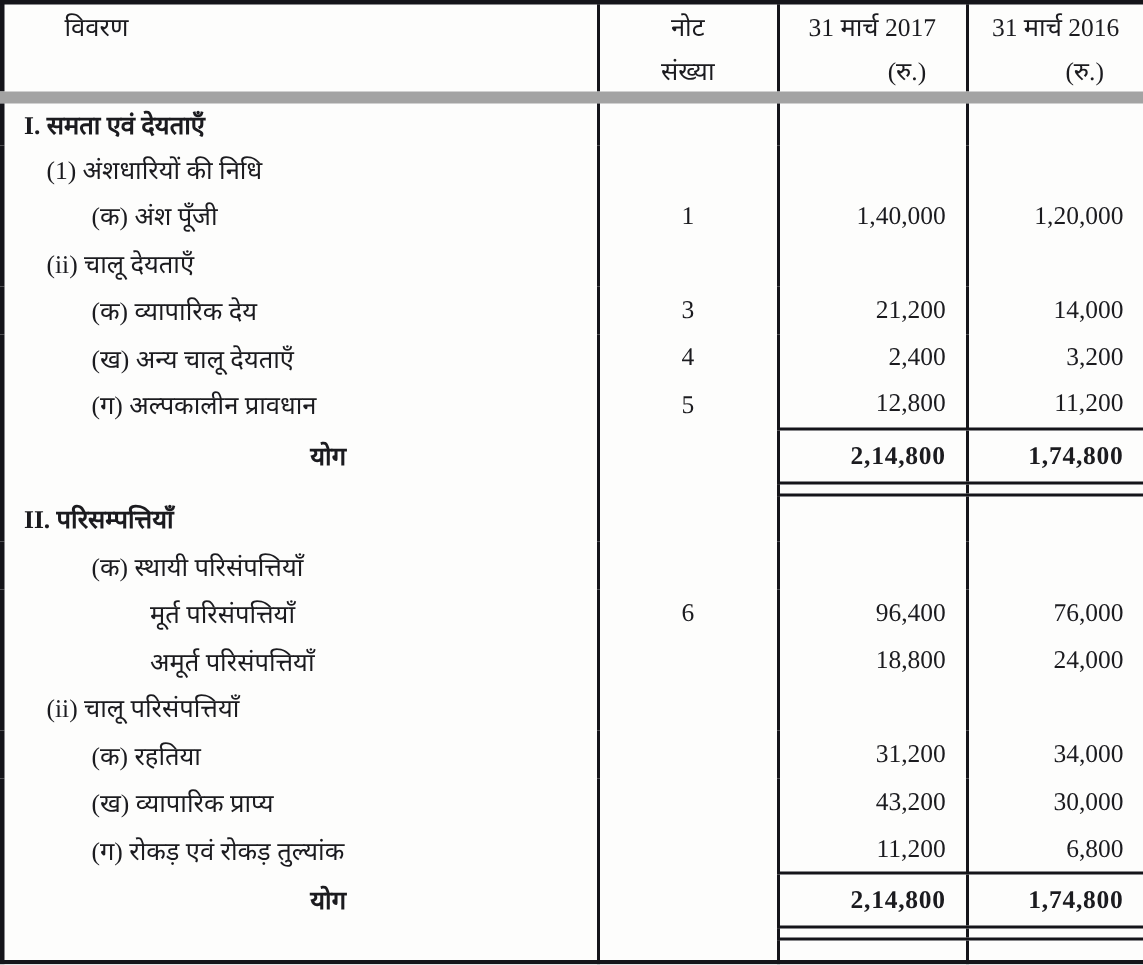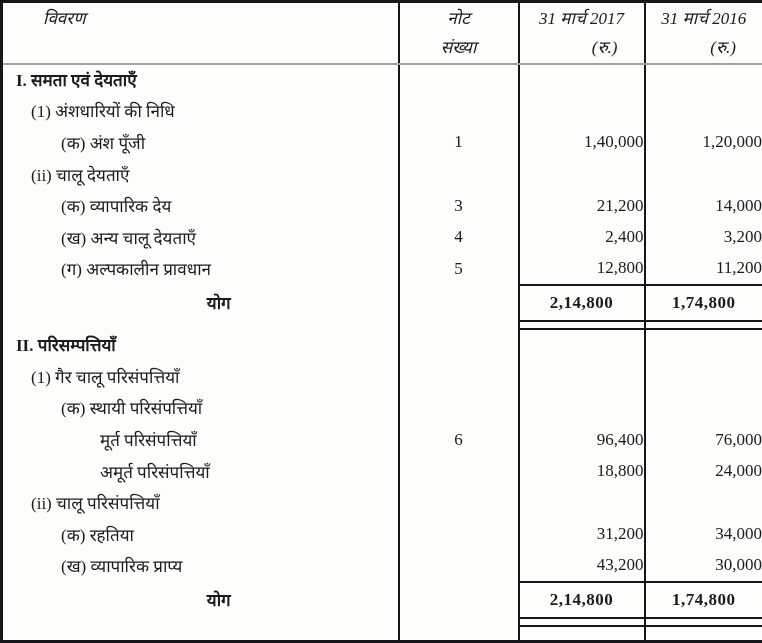--- a/index.html
+++ b/index.html
@@ -13,46 +13,46 @@
     border:3px solid #15151a;box-sizing:border-box;
   }
   col.c-part{width:397px;}
   col.c-note{width:120px;}
   col.c-2017{width:126px;}
   col.c-2016{width:119px;}
 
   th,td{padding:0;font-weight:normal;font-size:17px;vertical-align:middle;box-sizing:border-box;}
   .v{border-left:2px solid #15151a;}
 
-  thead th{height:62px;border-bottom:2px solid #a3a3a3;vertical-align:top;font-style:italic;}
+  thead th{height:62px;border-bottom:8px solid #a3a3a3;vertical-align:top;}
   thead .h1,thead .h2{height:29px;line-height:31px;white-space:nowrap;}
   th.part-h{text-align:left;}
   th.part-h .h1{padding-left:40px;}
   th.note-h .h1,th.note-h .h2{text-align:center;}
   th.amt-h .h1{text-align:center;}
   th.amt-h .h2{text-align:right;padding-right:26px;}
 
   td.part{text-align:left;white-space:nowrap;}
   td.note{text-align:center;}
-  td.amt{text-align:right;white-space:nowrap;}
+  td.amt{text-align:right;padding-right:13px;white-space:nowrap;}
 
   tr.row-normal{height:27px;}
   tr.row-total{height:31px;}
   tr.row-spacer{height:7px;}
   tr.row-filler{height:13px;}
 
   .ind-section td.part{padding-left:13px;font-weight:bold;}
   .ind-sub td.part{padding-left:28px;}
   .ind-item td.part{padding-left:58px;}
   .ind-deep td.part{padding-left:97px;}
   .ind-total td.part{padding-left:37px;font-weight:bold;text-align:center;}
 
   tr.row-total td.amt{
     border-top:2px solid #15151a;border-bottom:2px solid #15151a;
-    font-weight:bold;letter-spacing:0.5px;text-align:center;
+    font-weight:bold;letter-spacing:0.5px;
   }
   tr.row-spacer td.amt{border-bottom:2px solid #15151a;}
 </style>
 </head>
 <body>
 
 <div class="page">
   <table class="bs">
     <colgroup>
       <col class="c-part">
@@ -134,26 +134,20 @@
           <td class="note v"></td>
           <td class="amt v"></td>
           <td class="amt v"></td>
         </tr>
         <tr class="row-normal ind-section">
           <td class="part">II. परिसम्पत्तियाँ</td>
           <td class="note v"></td>
           <td class="amt v"></td>
           <td class="amt v"></td>
         </tr>
-        <tr class="row-normal ind-sub">
-          <td class="part">(1) गैर चालू परिसंपत्तियाँ</td>
-          <td class="note v"></td>
-          <td class="amt v"></td>
-          <td class="amt v"></td>
-        </tr>
         <tr class="row-normal ind-item">
           <td class="part">(क) स्थायी परिसंपत्तियाँ</td>
           <td class="note v"></td>
           <td class="amt v"></td>
           <td class="amt v"></td>
         </tr>
         <tr class="row-normal ind-deep">
           <td class="part">मूर्त परिसंपत्तियाँ</td>
           <td class="note v">6</td>
           <td class="amt v">96,400</td>
@@ -176,20 +170,26 @@
           <td class="note v"></td>
           <td class="amt v">31,200</td>
           <td class="amt v">34,000</td>
         </tr>
         <tr class="row-normal ind-item">
           <td class="part">(ख) व्यापारिक प्राप्य</td>
           <td class="note v"></td>
           <td class="amt v">43,200</td>
           <td class="amt v">30,000</td>
         </tr>
+        <tr class="row-normal ind-item">
+          <td class="part">(ग) रोकड़ एवं रोकड़ तुल्यांक</td>
+          <td class="note v"></td>
+          <td class="amt v">11,200</td>
+          <td class="amt v">6,800</td>
+        </tr>
         <tr class="row-total ind-total">
           <td class="part">योग</td>
           <td class="note v"></td>
           <td class="amt v">2,14,800</td>
           <td class="amt v">1,74,800</td>
         </tr>
         <tr class="row-spacer">
           <td class="part"></td>
           <td class="note v"></td>
           <td class="amt v"></td>

